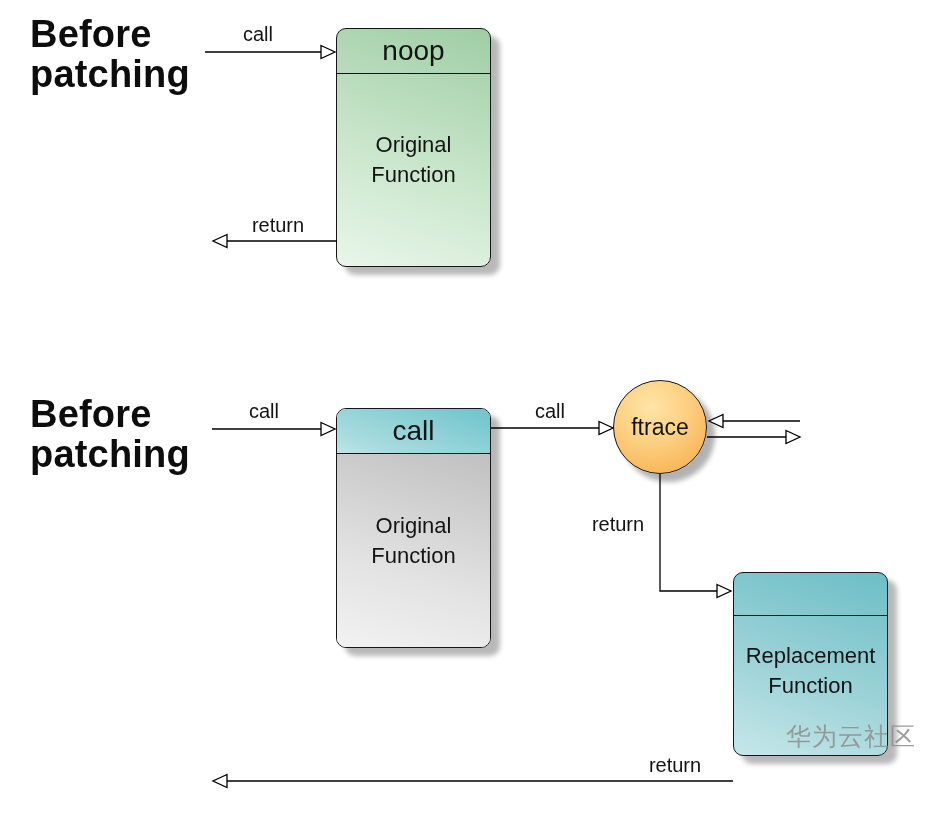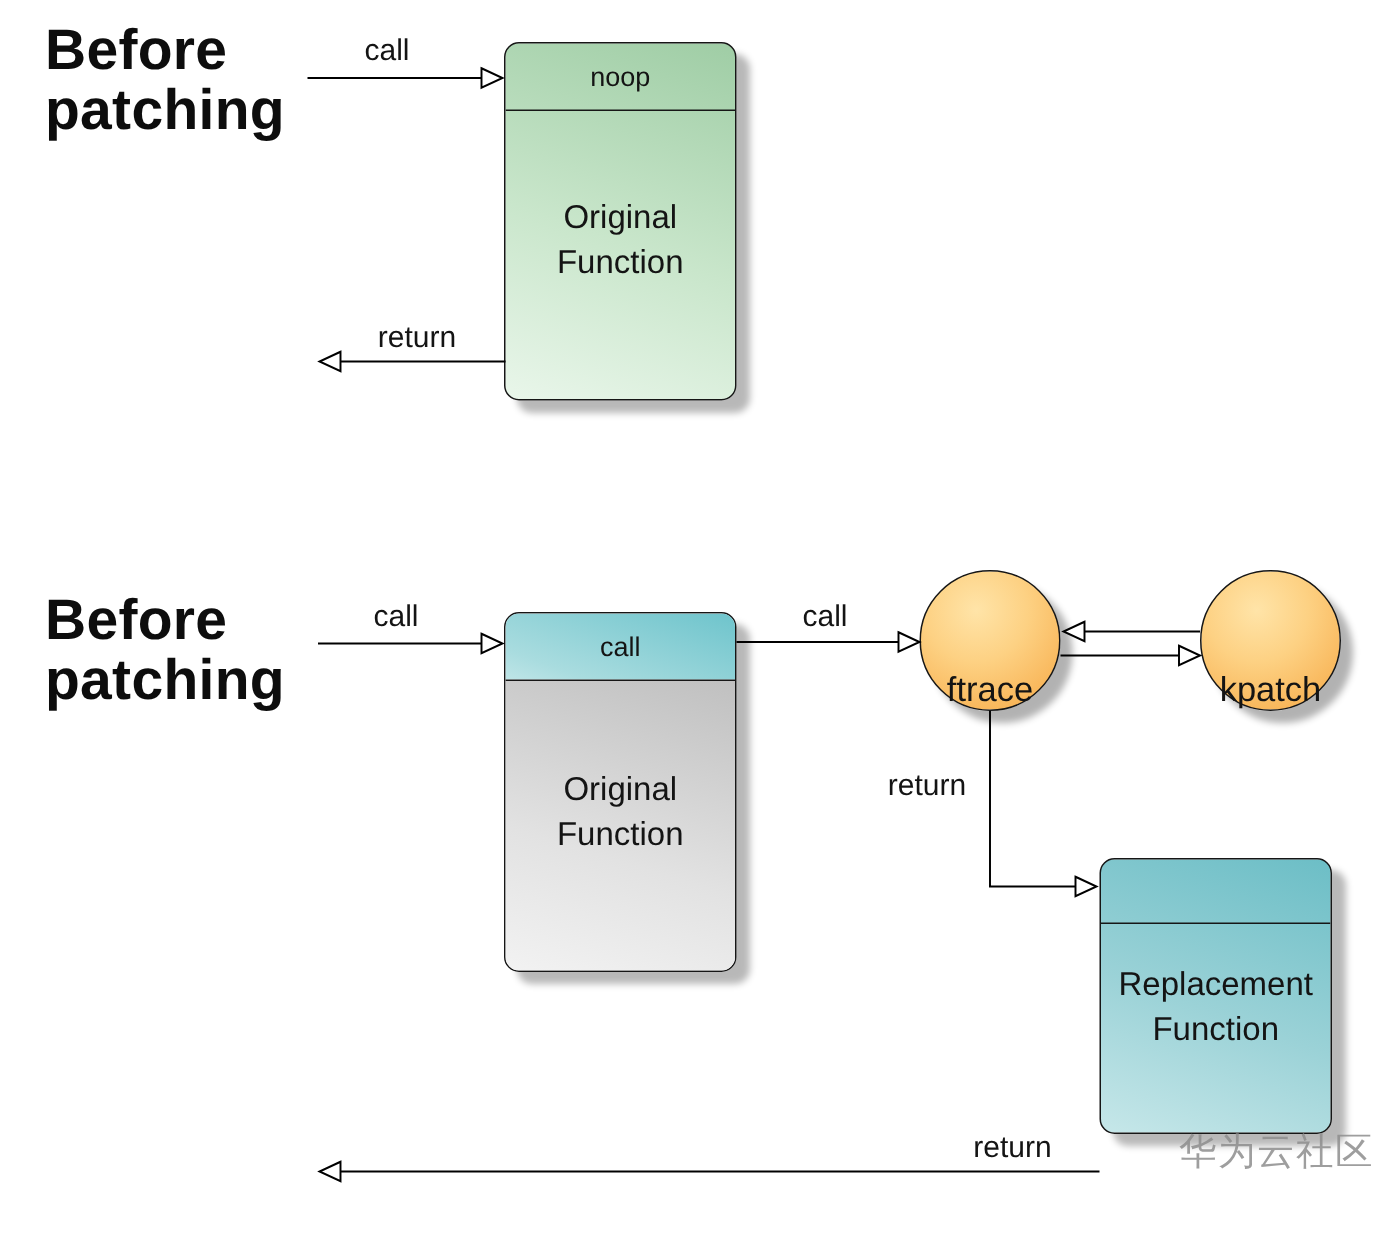--- a/index.html
+++ b/index.html
@@ -23,21 +23,21 @@
     border-radius:10px;
     box-shadow:9px 8px 5px rgba(0,0,0,0.28);
     display:flex; flex-direction:column;
     overflow:hidden;
     box-sizing:border-box;
   }
   .node-header {
     height:44px; flex:0 0 auto;
     border-bottom:1.6px solid #161616;
     display:flex; align-items:center; justify-content:center;
-    font-size:18px; color:#141414;
+    font-size:28px; color:#141414;
   }
   .node-body {
     flex:1 1 auto;
     display:flex; align-items:center; justify-content:center;
     text-align:center;
     font-size:22px; line-height:30px; color:#141414;
   }
   .box-green { background:linear-gradient(200deg,#9fcda5 0%,#c9e6cb 55%,#e9f6ea 100%); }
   .hdr-teal  { background:linear-gradient(200deg,#6ec4cc 0%,#a9dcdf 80%,#bfe5e7 100%); }
   .body-gray { background:linear-gradient(197deg,#c0c0c0 0%,#e2e2e2 60%,#f2f2f2 100%); }
@@ -45,33 +45,33 @@
   .hdr-replacement { height:42px; }
   .pad-up-28 { padding-bottom:20px; }
   .pad-up-30 { padding-bottom:30px; }
   .circle {
     position:absolute;
     width:94px; height:94px;
     border-radius:50%;
     border:1.6px solid #161616;
     background:radial-gradient(circle at 40% 28%, #ffe4a8 0%, #fdd183 40%, #f6a844 100%);
     box-shadow:8px 8px 5px rgba(0,0,0,0.30);
-    display:flex; align-items:flex-end; justify-content:center;
+    display:flex; align-items:center; justify-content:center;
     font-size:23px; color:#141414;
     box-sizing:border-box;
   }
   .lbl {
     position:absolute;
     font-size:20px; line-height:24px; color:#141414;
     transform:translateX(-50%);
     white-space:nowrap;
   }
   .watermark {
     position:absolute;
-    left:786px; top:754px;
+    left:786px; top:722px;
     font-size:25px; line-height:28px;
     color:#8e8e8e; opacity:0.85;
     letter-spacing:1px;
     z-index:6;
   }
   .overlay {
     position:absolute; left:0; top:0;
     width:933px; height:823px;
     z-index:4;
   }
@@ -95,23 +95,20 @@
 
   <div class="node-box" style="left:336px; top:408px; width:155px; height:240px;">
     <div class="node-header hdr-teal">call</div>
     <div class="node-body body-gray pad-up-28" style="padding-left:14px; padding-right:14px;">Original Function</div>
   </div>
 
   <div class="circle" style="left:613px; top:380px;">
     <span>ftrace</span>
   </div>
 
-  <div class="circle" style="left:800px; top:380px;">
-    <span>kpatch</span>
-  </div>
 
   <div class="node-box box-teal" style="left:733px; top:572px; width:155px; height:184px;">
     <div class="node-header hdr-replacement"></div>
     <div class="node-body pad-up-30" style="padding-left:6px; padding-right:6px;">Replacement Function</div>
   </div>
 
   <svg class="overlay" viewBox="0 0 933 823" xmlns="http://www.w3.org/2000/svg">
 
     <g>
       <line x1="205" y1="52" x2="321" y2="52"></line>

